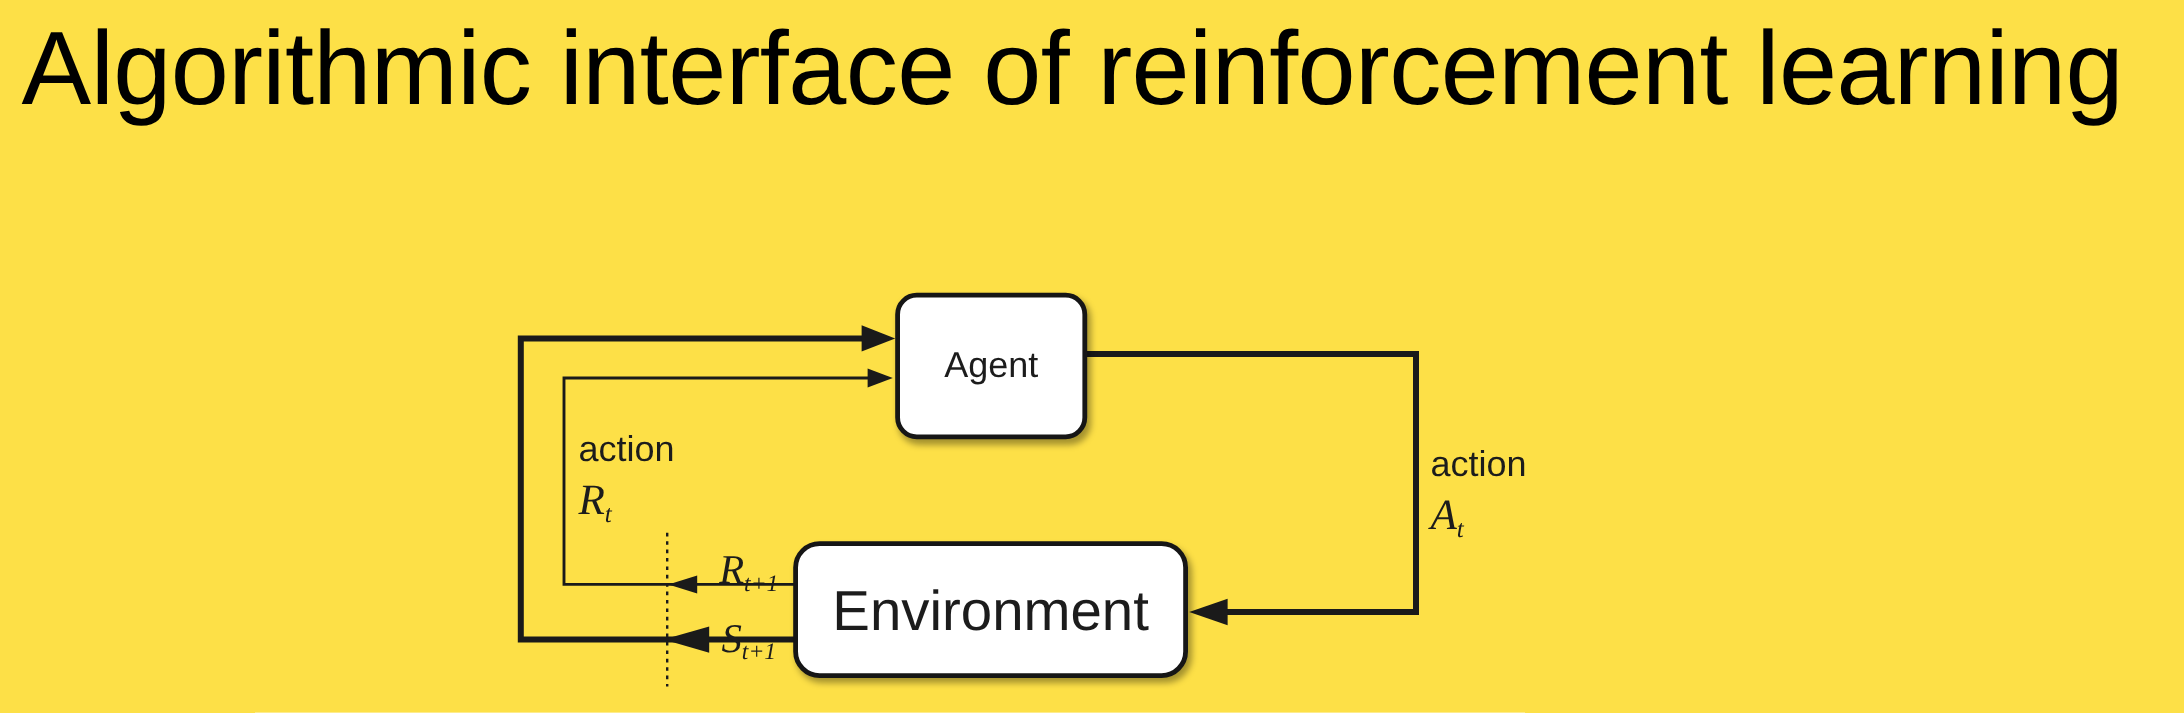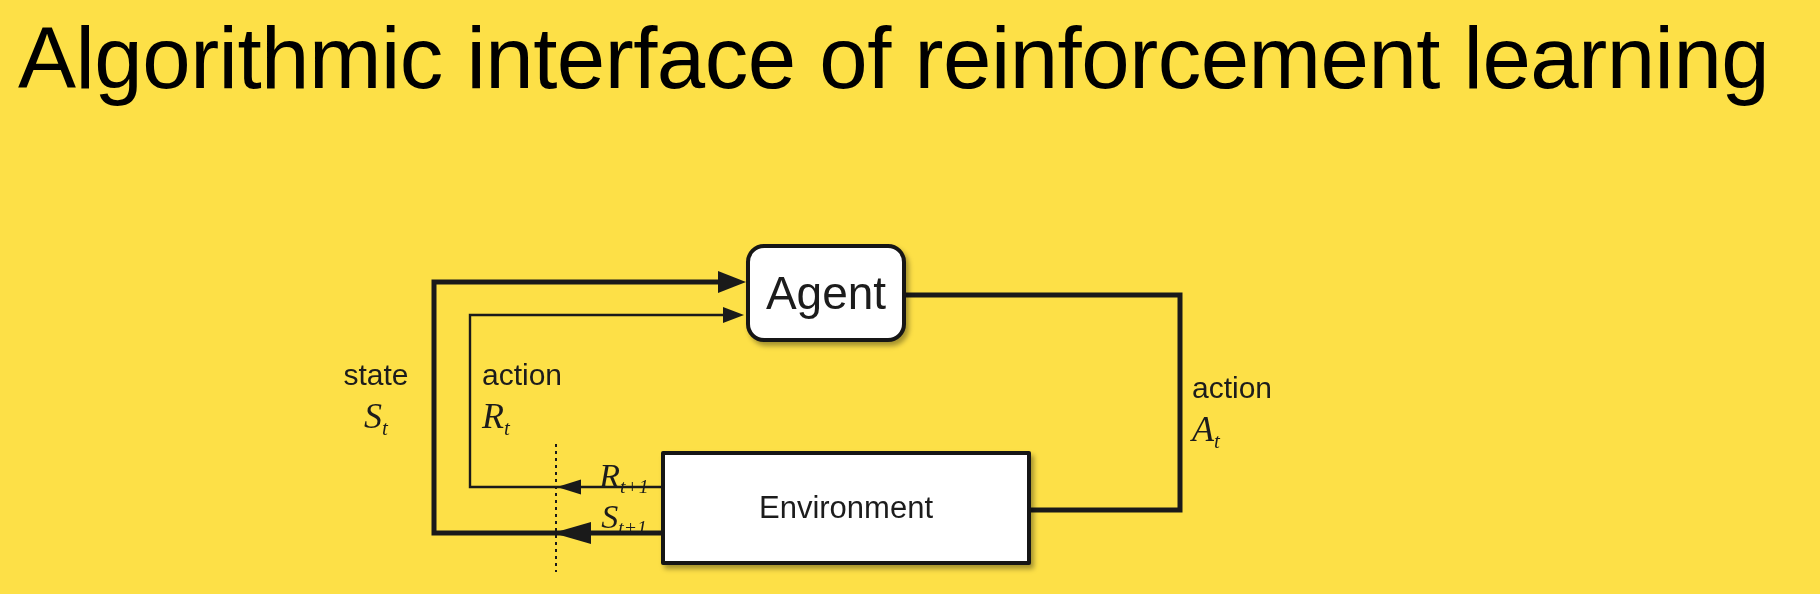--- a/index.html
+++ b/index.html
@@ -16,36 +16,36 @@
   .wire{fill:none;stroke:#1a1a1a;}
   .wire.thick{stroke-width:5px;}
   .wire.thin{stroke-width:2.4px;}
   .arrowhead{fill:#1a1a1a;stroke:none;}
   .dashline{stroke:#1a1a1a;stroke-width:2px;stroke-dasharray:3 4;fill:none;}
   .box{
     position:absolute;background:#ffffff;border:4.5px solid #161616;
     display:flex;align-items:center;justify-content:center;
     box-shadow:3px 4px 5px rgba(0,0,0,0.35);color:#1c1c1c;box-sizing:border-box;
   }
-  .box-agent{left:746px;top:244px;width:160px;height:98px;border-radius:18px;font-size:46px;}
-  .box-env{left:661px;top:451px;width:370px;height:114px;border-radius:2px;font-size:31px;}
+  .box-agent{left:746px;top:244px;width:160px;height:122px;border-radius:18px;font-size:30px;}
+  .box-env{left:661px;top:451px;width:329px;height:114px;border-radius:22px;font-size:47px;}
   .lblcol{position:absolute;font-size:30px;line-height:1.1;}
   .lblcol .word{display:block;}
   .lblcol .math{display:block;margin-top:7px;}
   .math{
     font-family:"Liberation Serif",serif;font-style:italic;
     font-size:36px;line-height:1;color:#1c1c1c;
   }
   .math sub{font-size:0.58em;font-style:italic;vertical-align:-0.32em;}
   #state-col{left:330px;top:358px;width:92px;text-align:center;}
   #reward-col{left:482px;top:358px;text-align:left;}
   #action-col{left:1192px;top:371px;text-align:left;}
   .mid-label{position:absolute;width:72px;text-align:center;font-size:34px;}
   #r-next{left:588px;top:459px;}
-  #s-next{left:588px;top:500px;}
+  #s-next{left:588px;top:516px;}
 </style>
 </head>
 <body>
 
 <div class="canvas">
 
   <h1 class="title">Algorithmic interface of reinforcement learning</h1>
 
   <svg class="wires" width="1820" height="594" viewBox="0 0 1820 594">
 
@@ -64,24 +64,20 @@
   </svg>
 
   <div class="box box-agent">
     <span>Agent</span>
   </div>
 
   <div class="box box-env">
     <span>Environment</span>
   </div>
 
-  <div class="lblcol" id="state-col">
-    <span class="word">state</span>
-    <span class="math"><span>S</span><sub>t</sub></span>
-  </div>
 
   <div class="lblcol" id="reward-col">
     <span class="word">action</span>
     <span class="math"><span>R</span><sub>t</sub></span>
   </div>
 
   <div class="lblcol" id="action-col">
     <span class="word">action</span>
     <span class="math"><span>A</span><sub>t</sub></span>
   </div>

